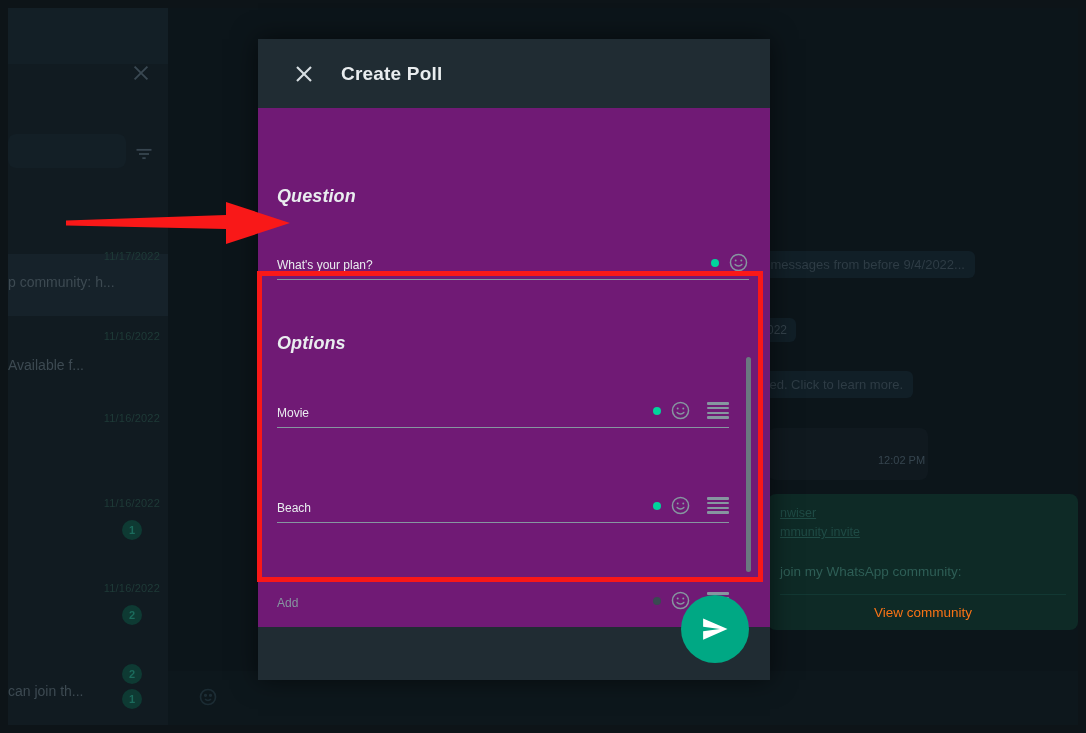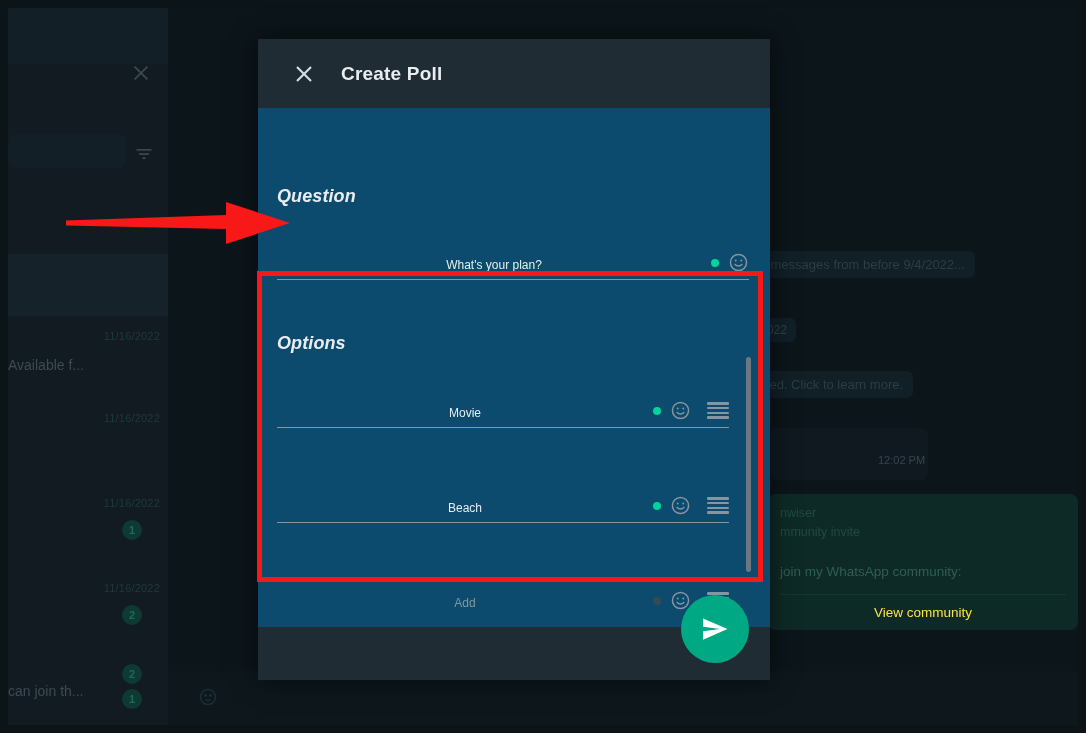--- a/index.html
+++ b/index.html
@@ -67,41 +67,40 @@
   }
   .bd-in-bubble {
     position: absolute; background: #10191f; border-radius: 8px;
     width: 160px; height: 52px;
   }
   .bd-time { position: absolute; font-size: 11px; color: #36454f; }
   .bd-out-bubble {
     position: absolute; background: #0e2a26; border-radius: 8px;
     padding: 10px 12px;
   }
-  .bd-out-title { font-size: 12.5px; color: #1f4b45; line-height: 1.55; white-space: nowrap; }
+  .bd-out-title { font-size: 12.5px; color: #1f4b45; line-height: 1.55; white-space: nowrap; text-decoration: underline; }
   .bd-out-body { font-size: 13.5px; color: #2e5e56; line-height: 1.6; white-space: nowrap; }
   .bd-out-link { font-size: 13.5px; color: #1d4a45; white-space: nowrap; }
   .bd-view-btn {
     margin-top: 12px; border-top: 1px solid #123833; padding-top: 10px;
-    text-align: center; font-size: 13.5px; color: #fde047;
+    text-align: center; font-size: 13.5px; color: #f97316;
   }
   .bd-composer {
     position: absolute; left: 168px; bottom: 8px; right: 8px; height: 54px;
     background: #0d171c;
   }
   .bd-composer-ico {
     position: absolute; left: 30px; top: 16px; width: 20px; height: 20px; color: #1c2c34;
   }
 
   
   .modal {
     position: absolute; left: 258px; top: 39px; width: 512px; height: 641px;
-    background: #0c4a6e;
+    background: #701a75;
     box-shadow: 0 0 24px rgba(0,0,0,.55);
-    text-align: center;
   }
   .modal-header {
     position: absolute; left: 0; top: 0; width: 512px; height: 69px;
     background: #202c33; display: flex; align-items: center; padding-left: 33px;
   }
   .close-btn {
     width: 26px; height: 26px; color: #d7dee2; cursor: pointer;
     display: flex; align-items: center; justify-content: center;
   }
   .modal-title {
@@ -183,20 +182,24 @@
       </svg>
 
       <div class="bd-searchbar"></div>
       <svg class="bd-filter-icon" viewBox="0 0 24 24" fill="none" stroke="currentColor" stroke-width="2.2">
         <line x1="3" y1="7" x2="21" y2="7"></line>
           <line x1="6" y1="12" x2="18" y2="12"></line>
           <line x1="10" y1="17" x2="14" y2="17"></line>
       </svg>
 
       <div class="bd-chat-hl" style="top:246px"></div>
+      <div class="bd-chat-row" style="top:230px; height:70px">
+        <div class="bd-chat-date" style="top:12px">11/17/2022</div>
+        <div class="bd-chat-snippet" style="top:36px">p community: h...</div>
+      </div>
 
       <div class="bd-chat-row" style="top:315px; height:70px">
         <div class="bd-chat-date" style="top:7px">11/16/2022</div>
         <div class="bd-chat-snippet" style="top:34px">Available f...</div>
         <div class="bd-badge" style="left:114px; top:341px; position:absolute">2</div>
       </div>
 
       <div class="bd-chat-row" style="top:400px; height:70px">
         <div class="bd-chat-date" style="top:4px">11/16/2022</div>
       </div>

